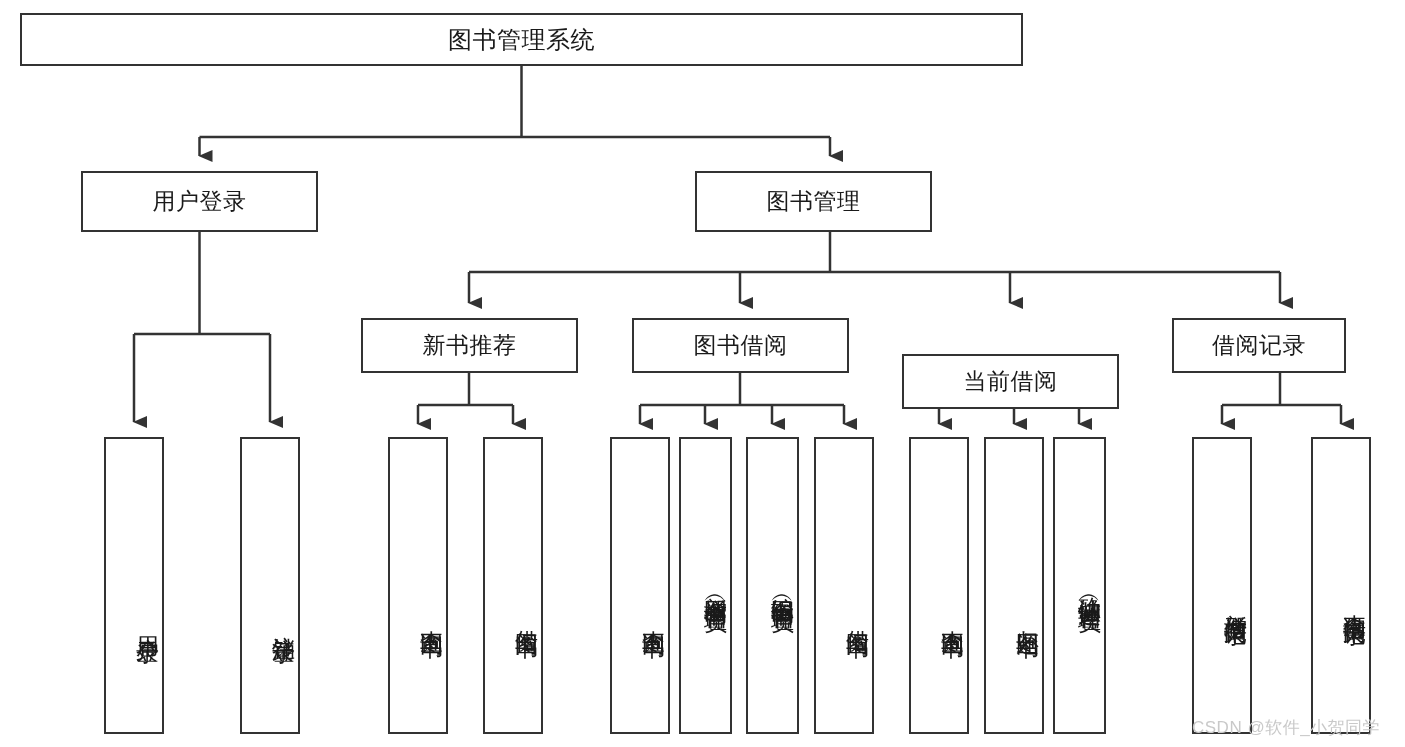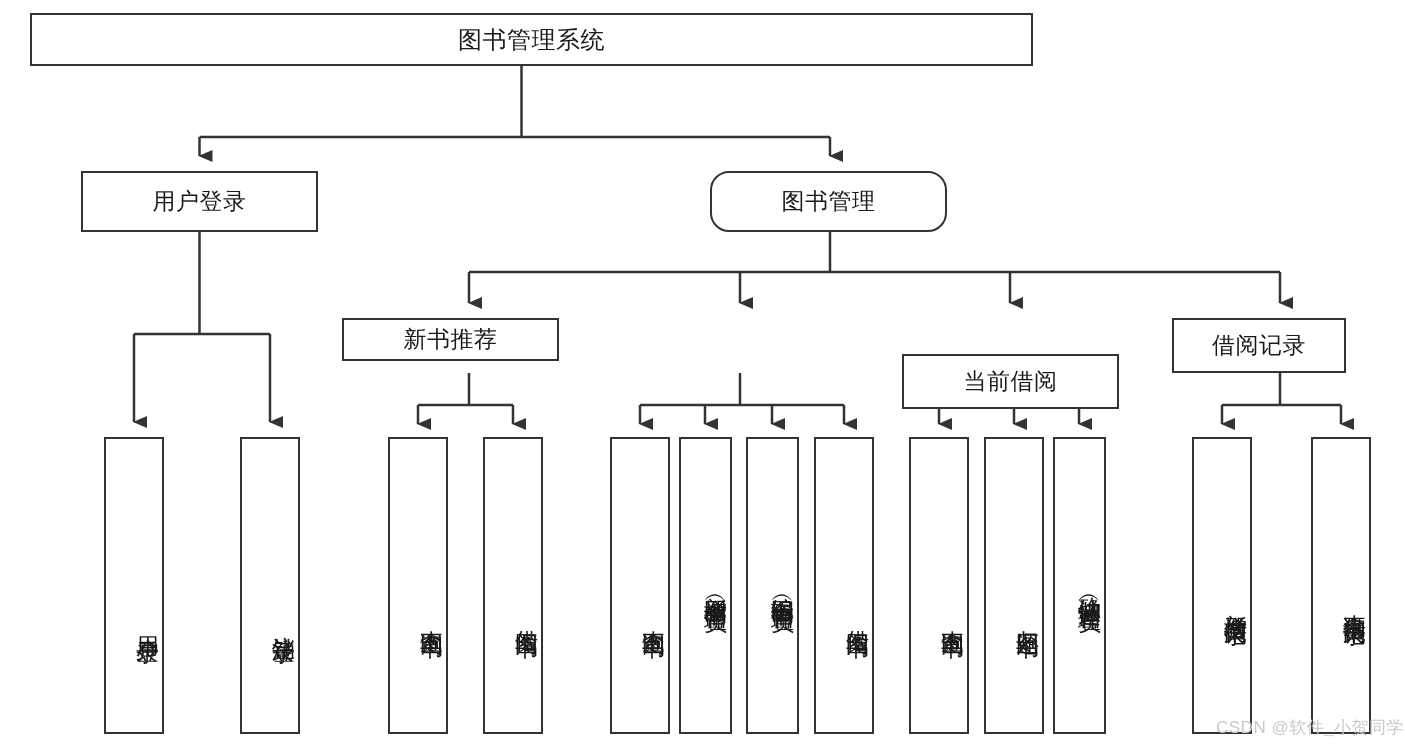--- a/index.html
+++ b/index.html
@@ -36,21 +36,20 @@
     color: #1a1a1a;
   }
   .node-h {
     font-size: 23px;
     line-height: 1.15;
     letter-spacing: 0.5px;
     white-space: nowrap;
   }
   .node-root {
     font-size: 24px;
-    margin-left: 10px;
   }
   .node-v {
     writing-mode: vertical-rl;
     text-orientation: upright;
     font-size: 23px;
     line-height: 1.28;
     letter-spacing: 2px;
     align-items: flex-start;
     justify-content: center;
     padding-top: 6px;
@@ -126,26 +125,29 @@
     </g>
   </svg>
 
   <div class="node node-h node-root" style="left:20px; top:13px; width:1003px; height:53px;">
     <span>图书管理系统</span>
   </div>
 
   <div class="node node-h" style="left:81px; top:171px; width:237px; height:61px;">
     <span>用户登录</span>
   </div>
-  <div class="node node-h" style="left:710px; top:171px; width:237px; height:61px;border-radius:19px;">
+  <div class="node node-h" style="left:695px; top:171px; width:237px; height:61px;">
     <span>图书管理</span>
   </div>
 
-  <div class="node node-h" style="left:342px; top:318px; width:217px; height:43px;">
+  <div class="node node-h" style="left:361px; top:318px; width:217px; height:55px;">
     <span>新书推荐</span>
+  </div>
+  <div class="node node-h" style="left:632px; top:318px; width:217px; height:55px;">
+    <span>图书借阅</span>
   </div>
   <div class="node node-h" style="left:902px; top:318px; width:217px; height:55px;margin-top:36px;">
     <span>当前借阅</span>
   </div>
   <div class="node node-h" style="left:1172px; top:318px; width:174px; height:55px;">
     <span>借阅记录</span>
   </div>
 
   <div class="node node-v" style="left:104px; top:437px; width:60px; height:297px; padding-top:72px;">
     <span class="vtext">用户登录</span>
@@ -180,15 +182,15 @@
   <div class="node node-v" style="left:1053px; top:437px; width:53px; height:297px; padding-top:4px;">
     <span class="vtext">确认归还（管理员）</span>
   </div>
   <div class="node node-v" style="left:1192px; top:437px; width:60px; height:297px; padding-top:32px;">
     <span class="vtext">新增借阅记录</span>
   </div>
   <div class="node node-v" style="left:1311px; top:437px; width:60px; height:297px; padding-top:32px;">
     <span class="vtext">查询借阅记录</span>
   </div>
 
-  <div class="watermark" style="left:1192px; top:716px;padding-left:24px;">CSDN @软件_小贺同学</div>
+  <div class="watermark" style="left:1192px; top:716px;">CSDN @软件_小贺同学</div>
 
 </div>
 
 </body></html>

